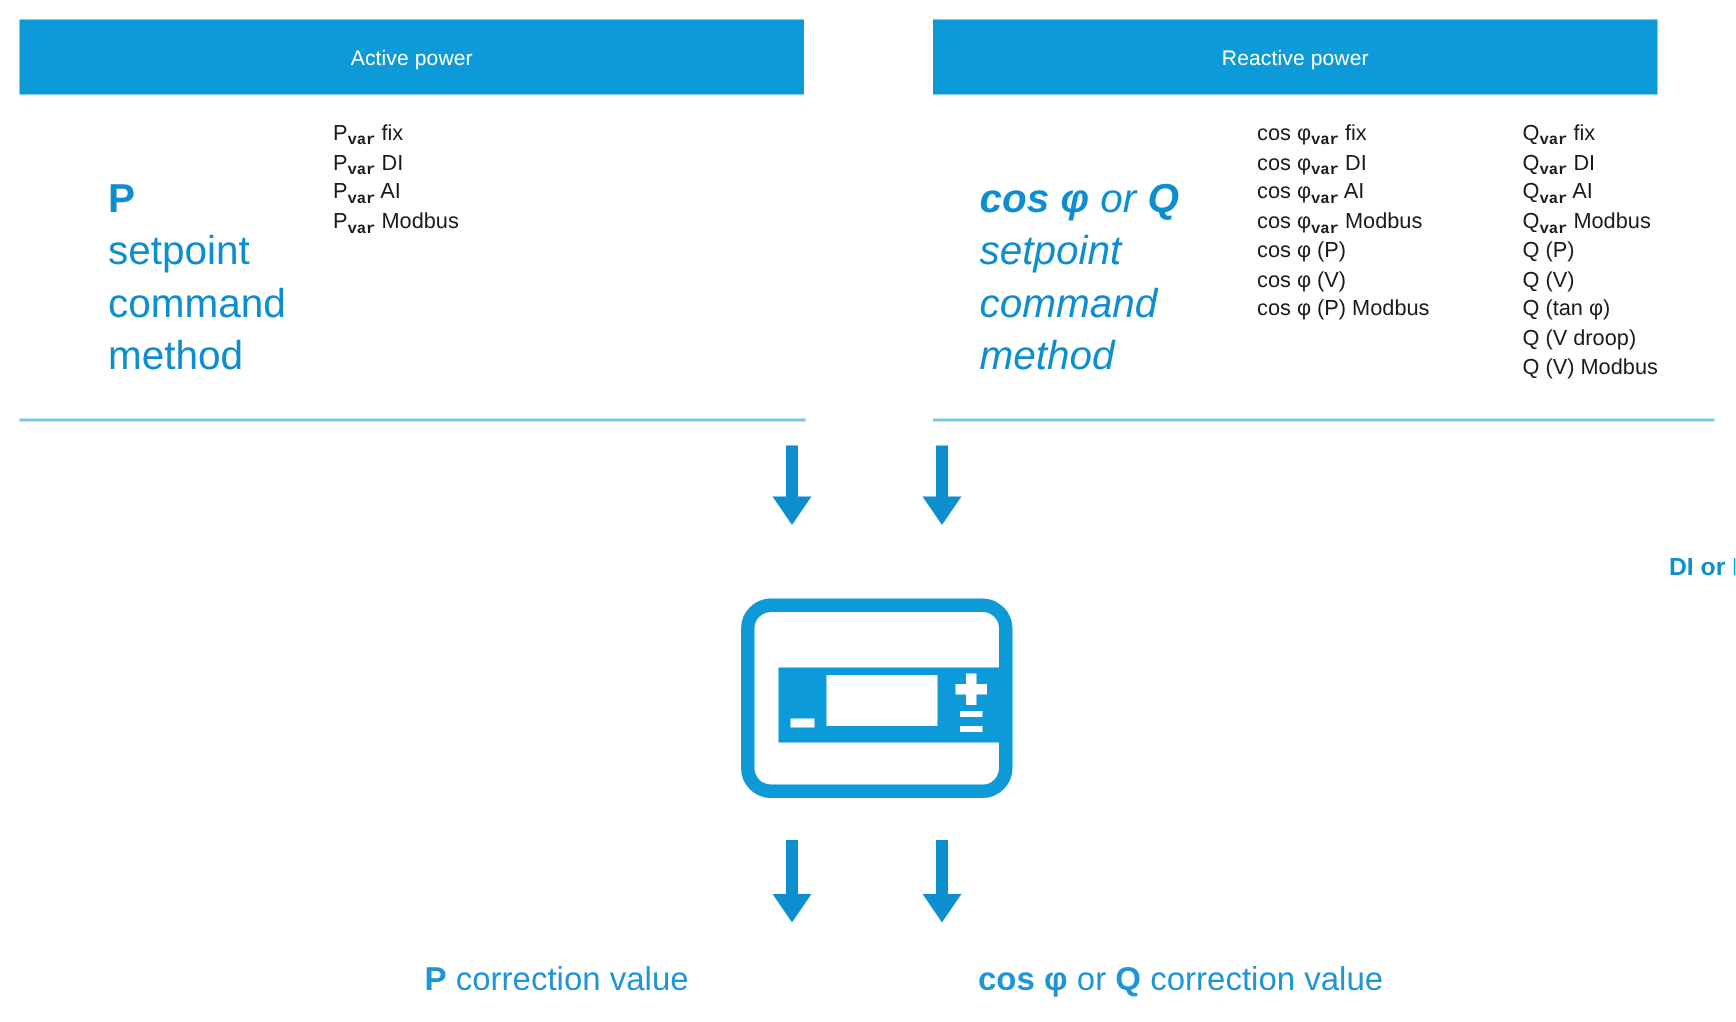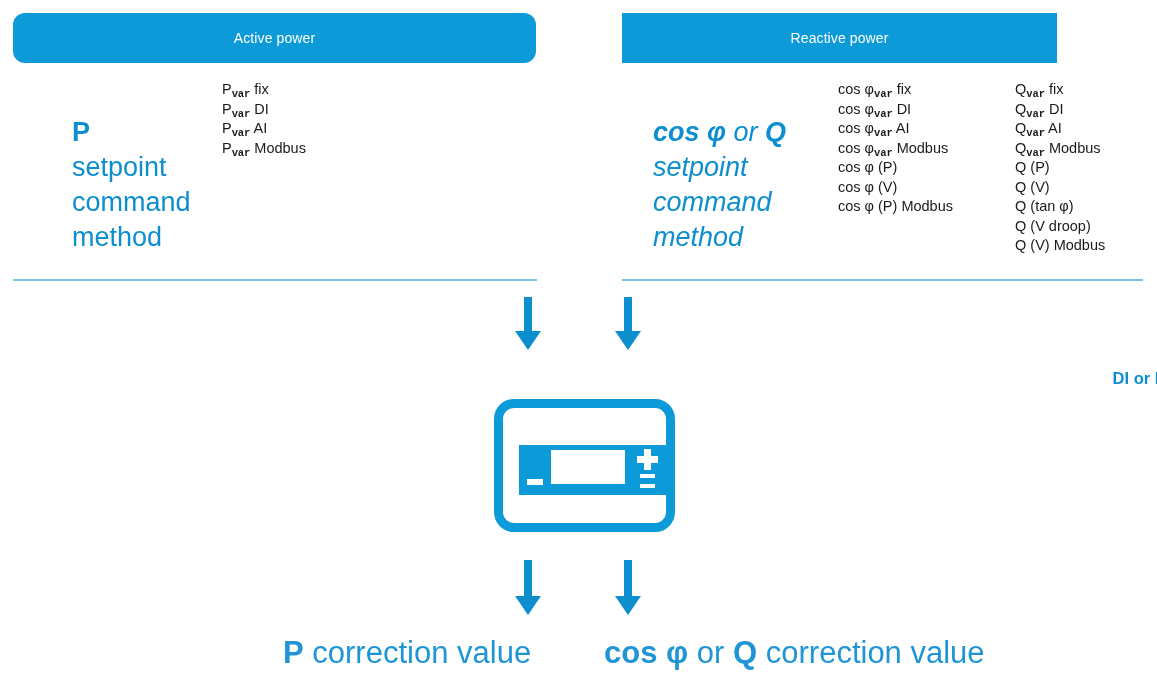--- a/index.html
+++ b/index.html
@@ -23,22 +23,22 @@
   .panel-header {
     position: absolute;
     background: #0d9ad8;
     color: #ffffff;
     font-size: 14px;
     display: flex;
     align-items: center;
     justify-content: center;
     letter-spacing: .1px;
   }
-  #hdr-active  { left: 13px;  top: 13px; width: 523px; height: 50px; border-radius: 12px; }
-  #hdr-reactive{ left: 622px; top: 13px; width: 435px; height: 50px; }
+  #hdr-active  { left: 13px;  top: 13px; width: 523px; height: 50px; }
+  #hdr-reactive{ left: 622px; top: 13px; width: 483px; height: 50px; }
 
   
   .col-title {
     position: absolute;
     color: #0d8ecf;
     font-size: 27px;
     line-height: 35px;
     font-weight: 400;
     white-space: pre-line;
   }
@@ -180,27 +180,27 @@
     height: 4px;
     background: #ffffff;
   }
   #device-dash-1 { top: 29px; }
   #device-dash-2 { top: 39px; }
 
   
   .result {
     position: absolute;
     color: #1f95d6;
-    font-size: 31px;
+    font-size: 22px;
     line-height: 30px;
     white-space: nowrap;
   }
   .result b { font-weight: bold; }
   #result-p { left: 283px; top: 638px; }
-  #result-q { left: 604px; top: 638px; }
+  #result-q { left: 652px; top: 638px; }
 </style>
 </head>
 <body>
 
 <div id="canvas">
 
   <div class="panel-header" id="hdr-active">
     <span>Active power</span>
   </div>
 

